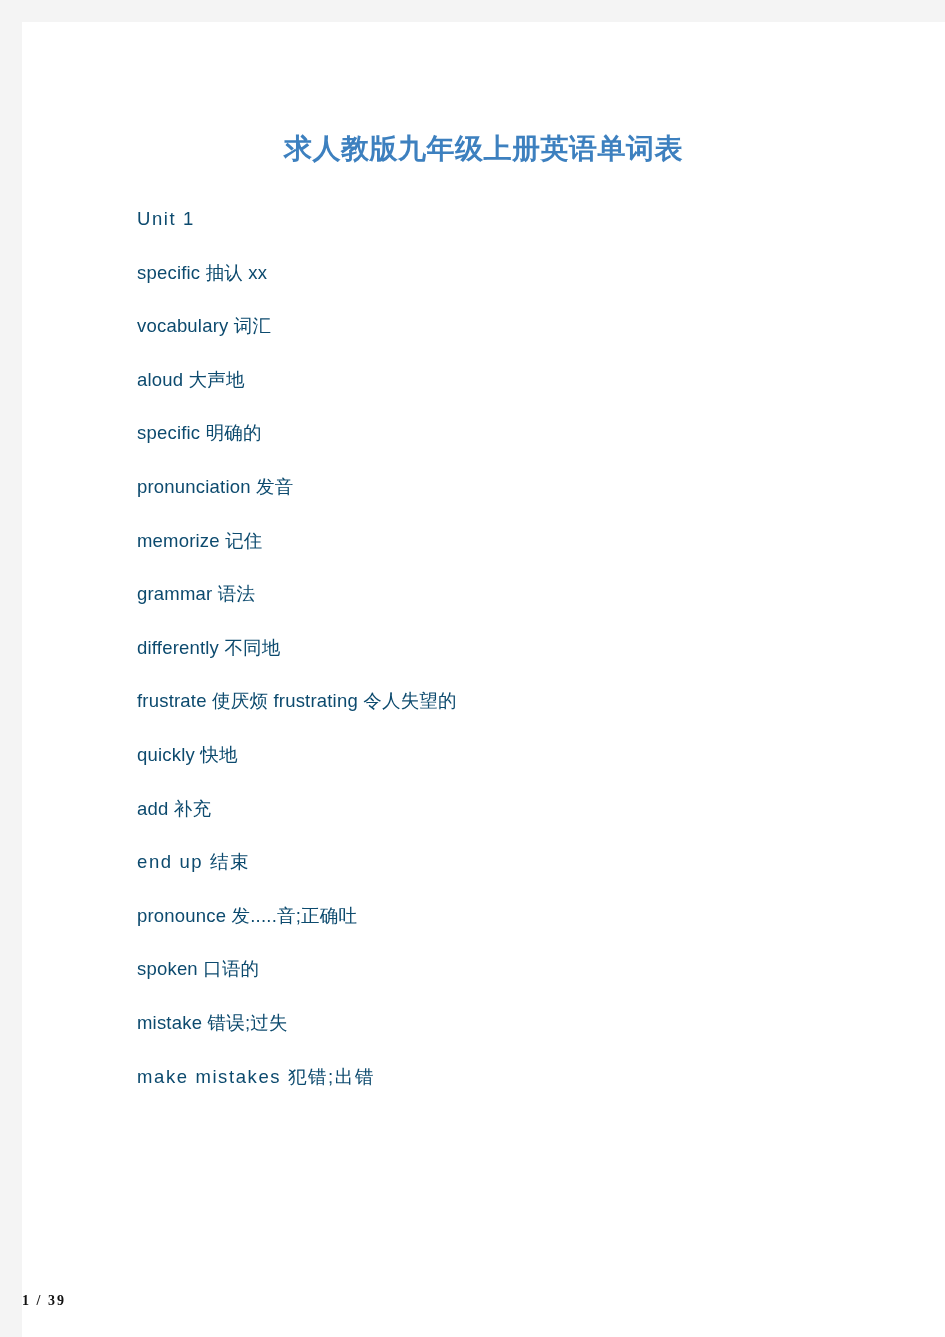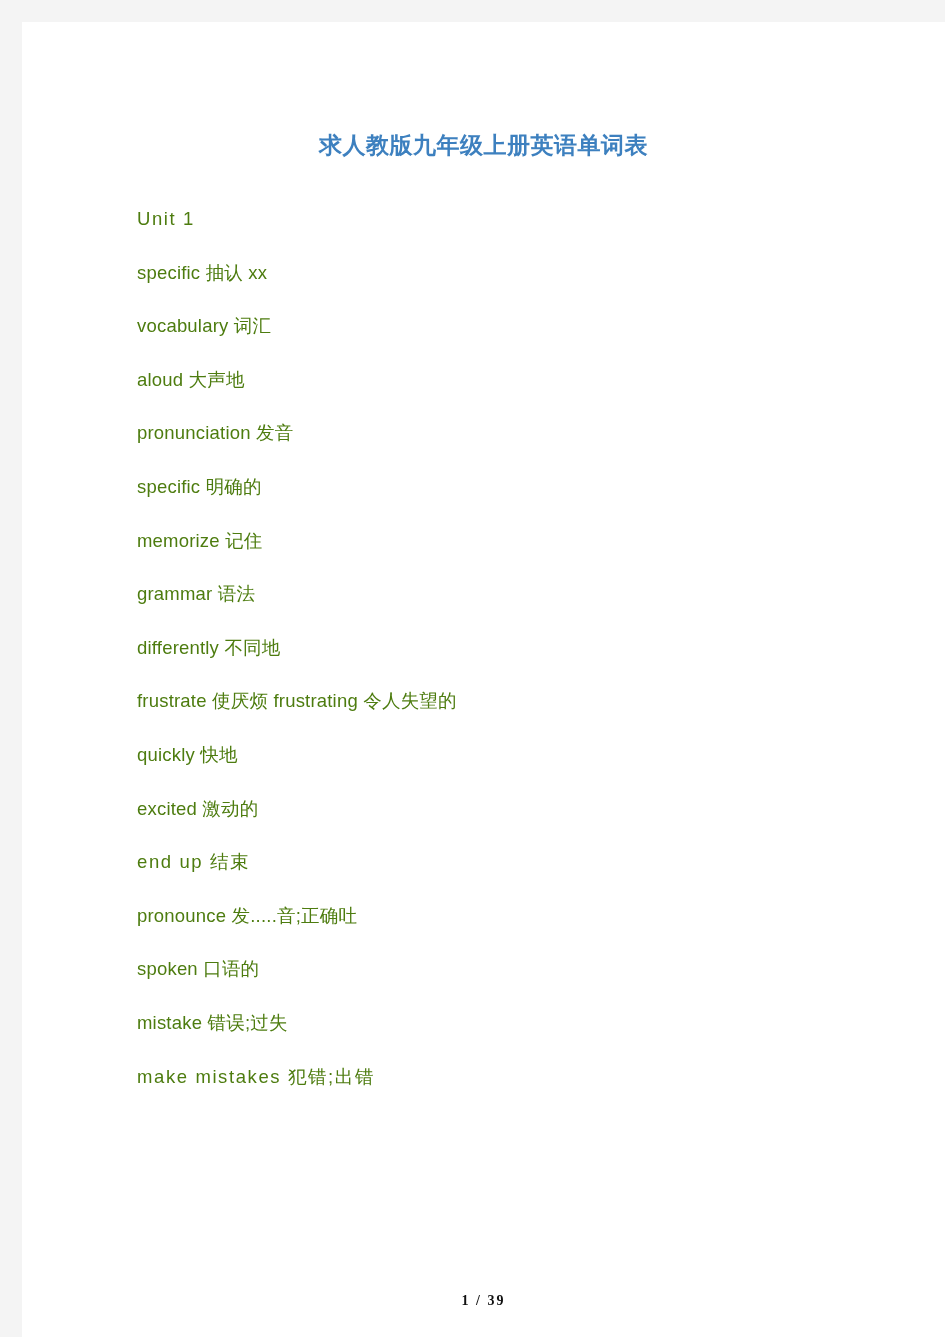--- a/index.html
+++ b/index.html
@@ -39,53 +39,53 @@
     height: 100%;
   }
 
   .doc-title {
     position: absolute;
     left: 0;
     top: 108px;
     width: 100%;
     text-align: center;
     color: #3d80bf;
-    font-size: 23px;
+    font-size: 28px;
     font-weight: bold;
     font-family: "Liberation Sans", sans-serif;
     letter-spacing: 0.5px;
     white-space: nowrap;
   }
 
   .content {
     position: absolute;
     left: 115px;
     top: 170px;
     width: 760px;
   }
 
   .entry {
     font-size: 18.5px;
     line-height: 53.6px;
-    color: #4d7c0f;
+    color: #0c4a6e;
     font-family: "Liberation Sans", sans-serif;
     white-space: nowrap;
     letter-spacing: 0.2px;
   }
 
   .entry.spaced {
     letter-spacing: 1.6px;
   }
 
   .footer {
     position: absolute;
     left: 0;
     bottom: 28px;
     width: 100%;
-    text-align: center;
+    text-align: left;
     font-family: "Liberation Serif", serif;
     font-size: 14px;
     font-weight: bold;
     color: #111111;
     letter-spacing: 2px;
   }
 </style>
 </head>
 <body>
 
@@ -93,28 +93,28 @@
   <div id="page" style="background: rgb(255, 255, 255);">
     <div id="page-inner">
 
       <div class="doc-title" style="color: rgb(61, 128, 191);">求人教版九年级上册英语单词表</div>
 
       <div class="content">
           <div class="entry spaced">Unit  1</div>
           <div class="entry">specific 抽认 xx</div>
           <div class="entry">vocabulary 词汇</div>
           <div class="entry">aloud 大声地</div>
+          <div class="entry">specific 明确的</div>
           <div class="entry">pronunciation 发音</div>
-          <div class="entry">specific 明确的</div>
           <div class="entry">memorize 记住</div>
           <div class="entry">grammar 语法</div>
           <div class="entry">differently 不同地</div>
           <div class="entry">frustrate 使厌烦 frustrating 令人失望的</div>
           <div class="entry">quickly 快地</div>
-          <div class="entry">excited 激动的</div>
+          <div class="entry">add 补充</div>
           <div class="entry spaced">end  up 结束</div>
           <div class="entry">pronounce 发.....音;正确吐</div>
           <div class="entry">spoken 口语的</div>
           <div class="entry">mistake 错误;过失</div>
           <div class="entry spaced">make  mistakes 犯错;出错</div>
         </div>
 
       <div class="footer">1 / 39</div>
 
     </div>

